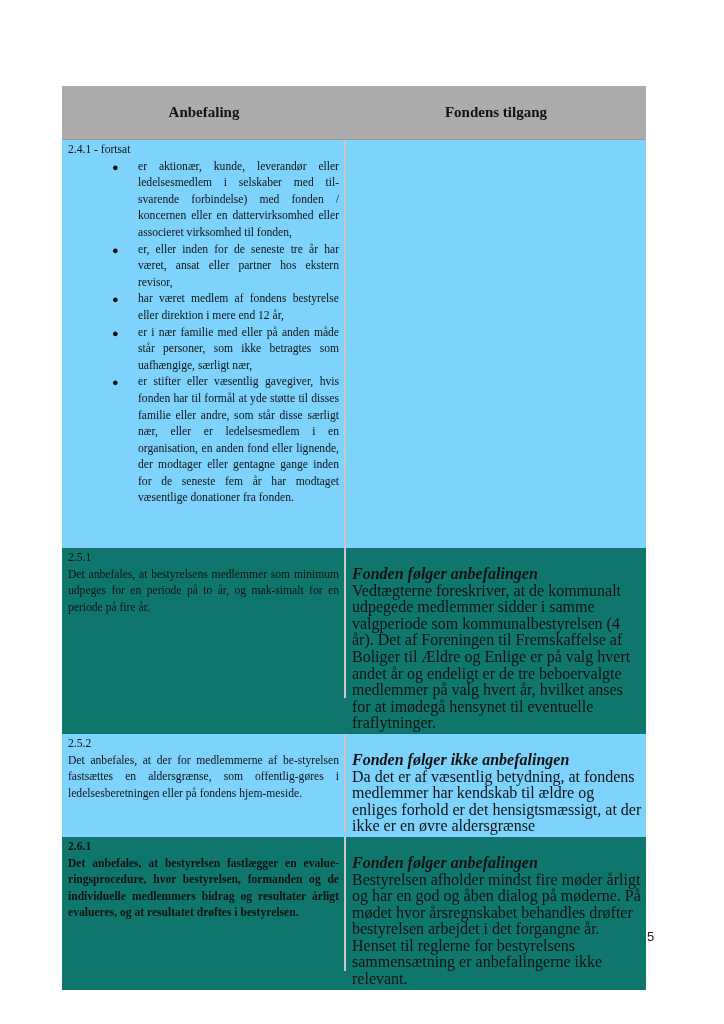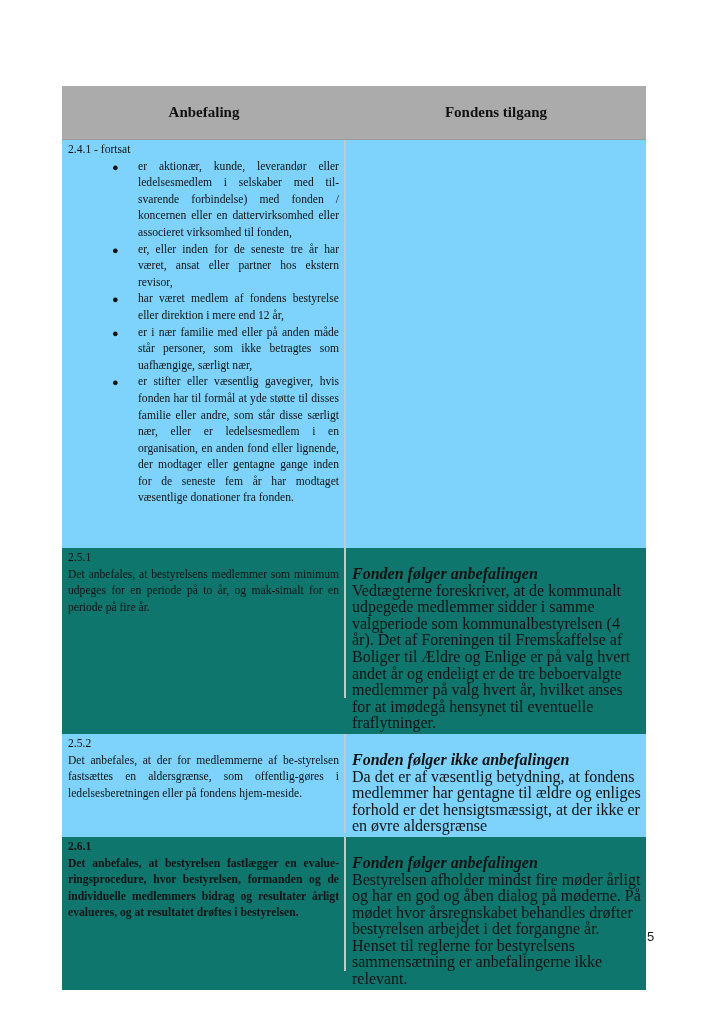--- a/index.html
+++ b/index.html
@@ -140,21 +140,21 @@
     </div>
   </div>
 
   <div class="row shaded">
     <div class="col-left" style="height:99px;">
       <span class="ref">2.5.2</span>
       <span class="para justify">Det anbefales, at der for medlemmerne af be-styrelsen fastsættes en aldersgrænse, som offentlig-gøres i ledelsesberetningen eller på fondens hjem-meside.</span>
     </div>
     <div class="col-right" style="padding-top:18px;">
       <span class="verdict">Fonden følger ikke anbefalingen</span>
-      <span class="para">Da det er af væsentlig betydning, at fondens medlemmer har gentagne til ældre og enliges forhold er det hensigtsmæssigt, at der ikke er en øvre aldersgrænse</span>
+      <span class="para">Da det er af væsentlig betydning, at fondens medlemmer har kendskab til ældre og enliges forhold er det hensigtsmæssigt, at der ikke er en øvre aldersgrænse</span>
     </div>
   </div>
 
   <div class="row plain">
     <div class="col-left" style="height:134px;font-weight:bold;">
       <span class="ref">2.6.1</span>
       <span class="para justify">Det anbefales, at bestyrelsen fastlægger en evalue-ringsprocedure, hvor bestyrelsen, formanden og de individuelle medlemmers bidrag og resultater årligt evalueres, og at resultatet drøftes i bestyrelsen.</span>
     </div>
     <div class="col-right" style="padding-top:18px;">
       <span class="verdict">Fonden følger anbefalingen</span>

